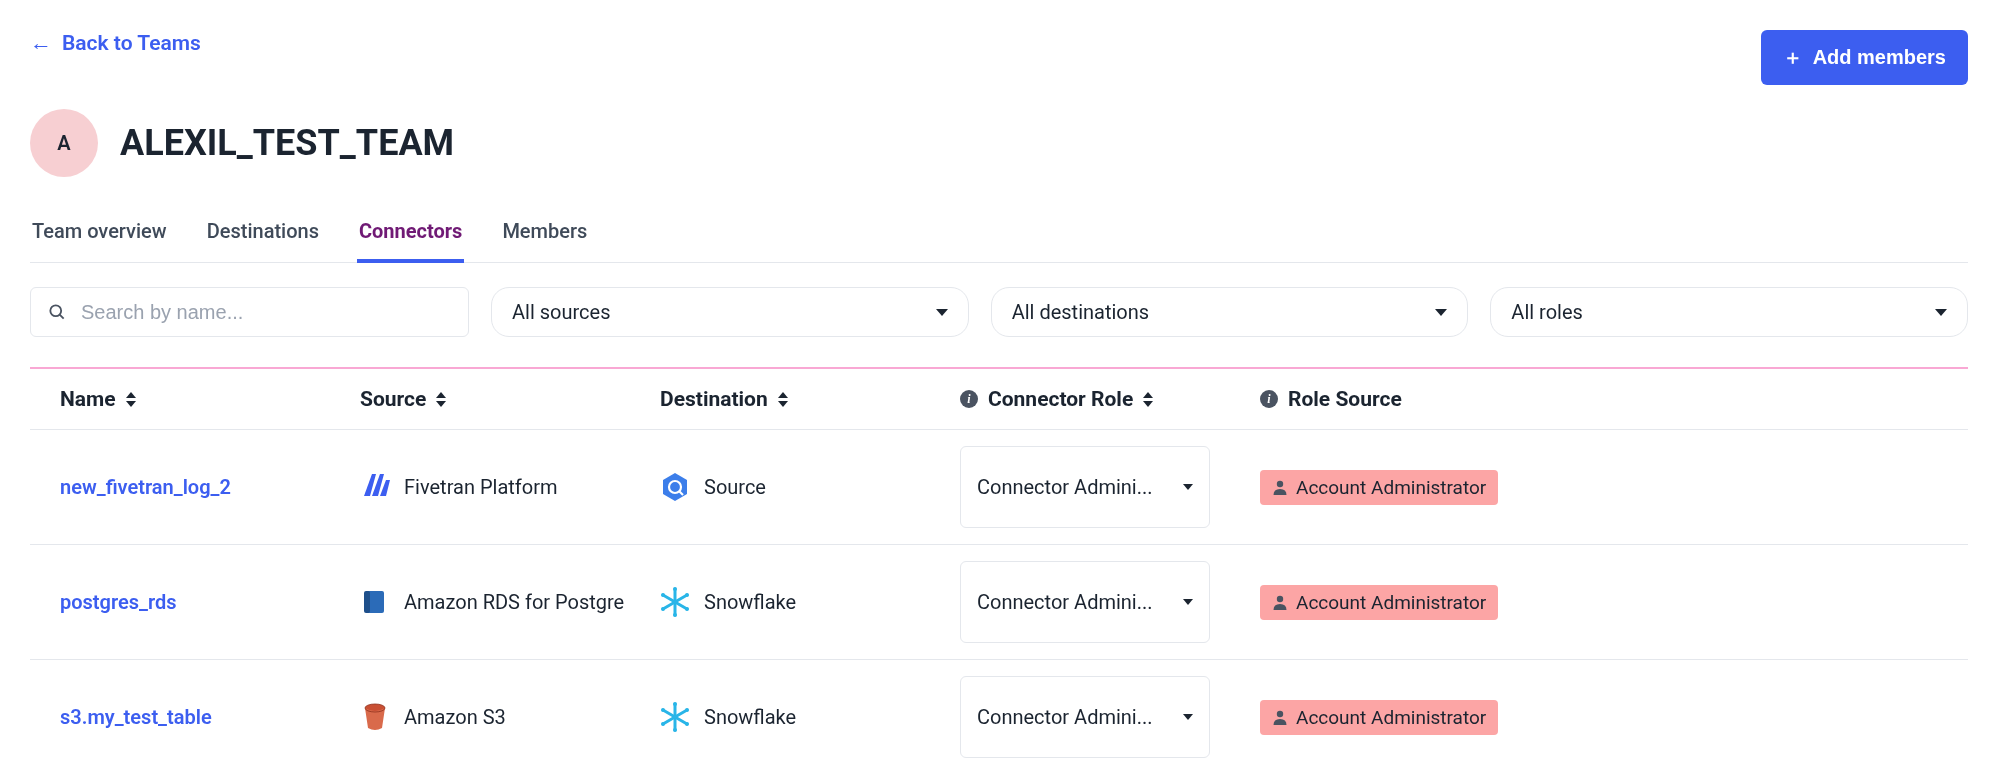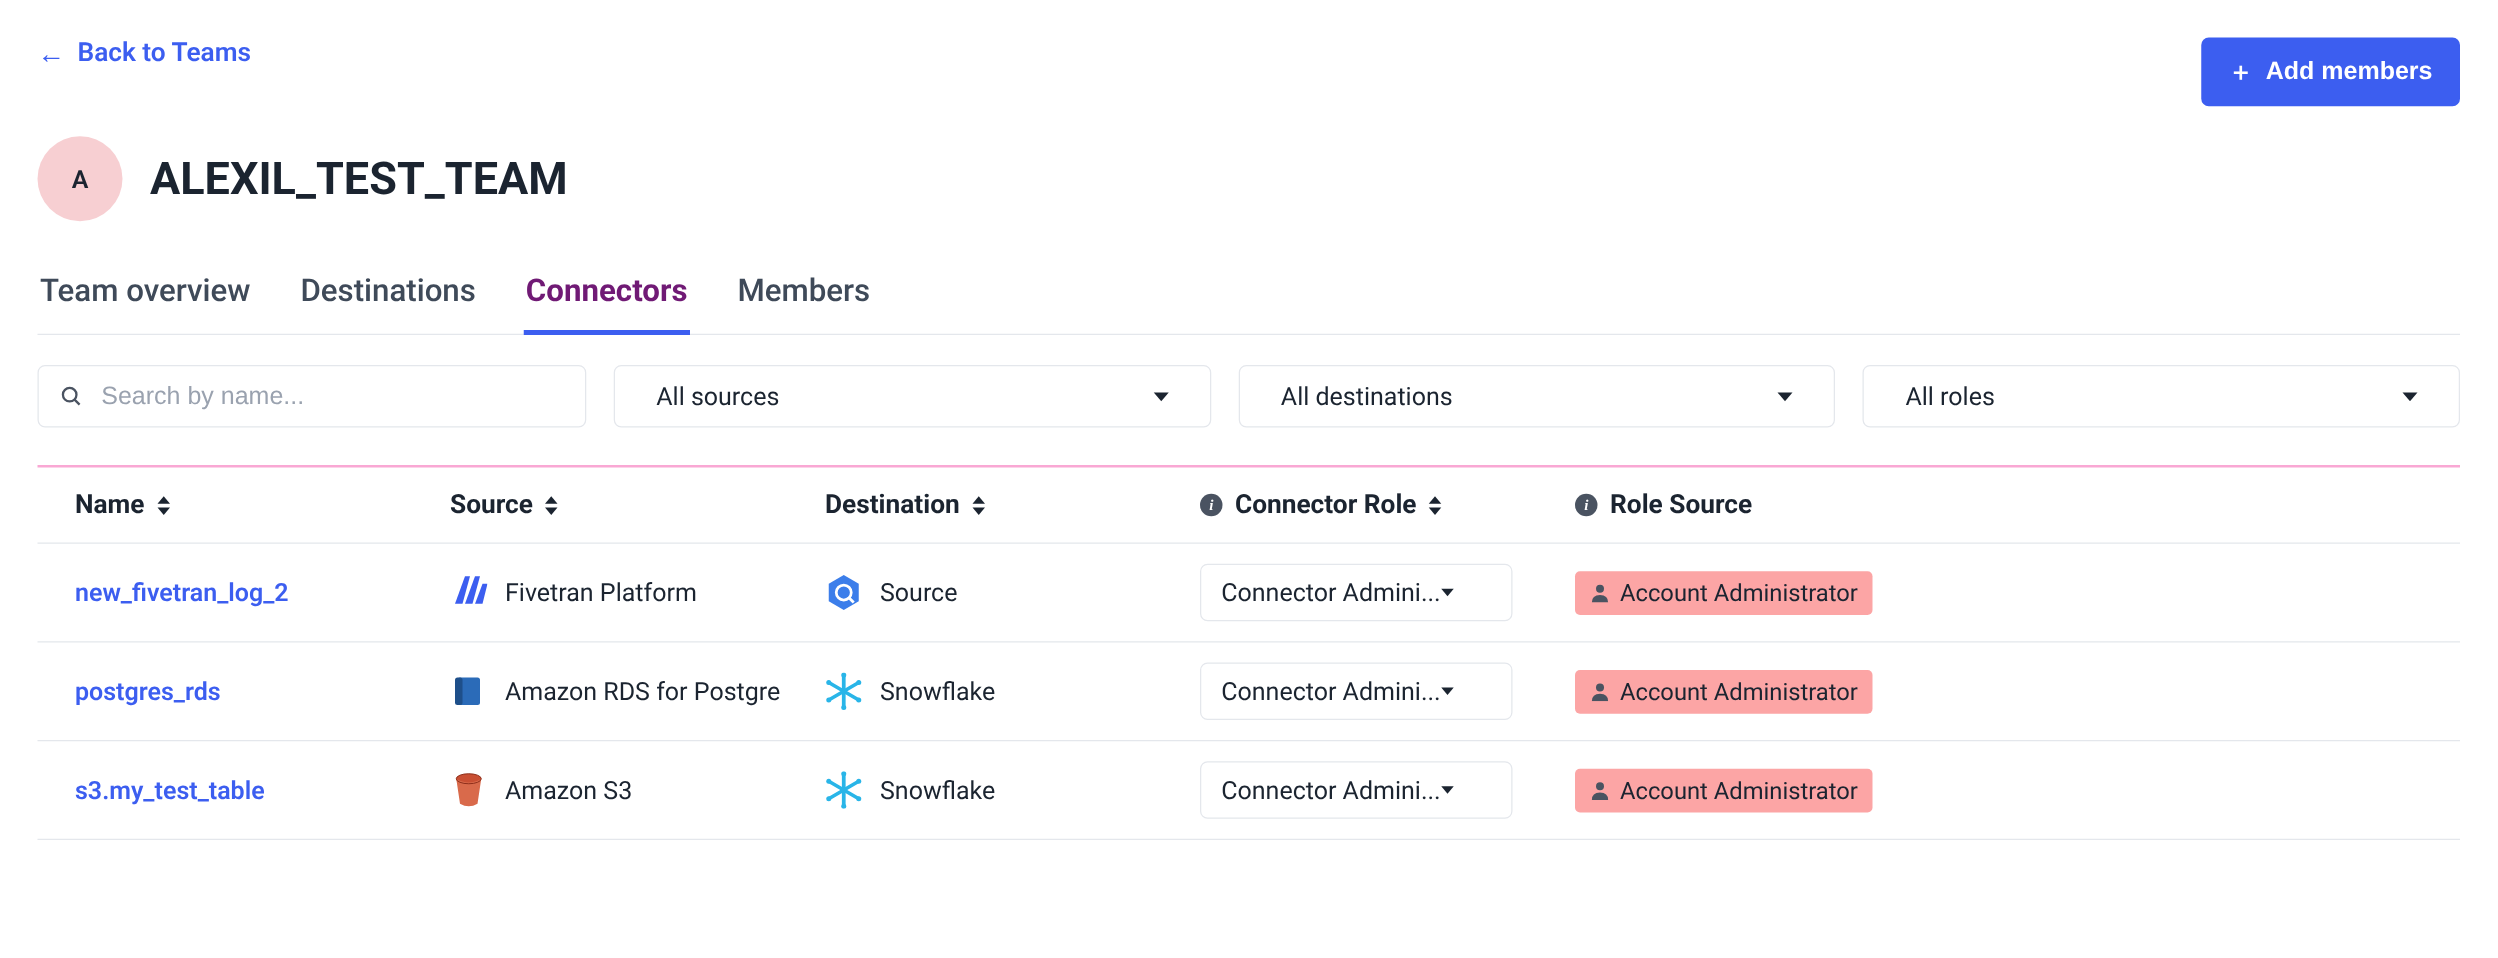--- a/index.html
+++ b/index.html
@@ -64,21 +64,21 @@
     font-weight: 700;
   }
   .tabs {
     display: flex;
     gap: 36px;
     margin-top: 42px;
     border-bottom: 1px solid #e4e7ec;
   }
   .tab {
     padding: 0 2px 16px 2px;
-    font-size: 25px;
+    font-size: 20px;
     color: #3f4a59;
     font-weight: 500;
     cursor: pointer;
     border-bottom: 4px solid transparent;
     margin-bottom: -1px;
   }
   .tab.active {
     color: #701a75;
     font-weight: 700;
     border-bottom-color: #3c5ef0;
@@ -104,22 +104,22 @@
     flex: 1;
     color: #1b2430;
   }
   .search-wrap input::placeholder { color: #9aa2af; }
   .filter-select {
     flex: 1;
     display: flex;
     align-items: center;
     justify-content: space-between;
     border: 1px solid #e4e7ec;
-    border-radius: 6px;
-    padding: 12px 33px;
+    border-radius: 18px;
+    padding: 12px 20px;
     font-size: 20px;
     color: #1b2430;
     cursor: pointer;
     background: #fff;
   }
   .caret-down {
     width: 0; height: 0;
     border-left: 6px solid transparent;
     border-right: 6px solid transparent;
     border-top: 7px solid #1b2430;
@@ -187,24 +187,24 @@
   }
   .cell.link { color: #3c5ef0; font-weight: 600; cursor: pointer; }
   .svc-icon {
     width: 30px; height: 30px;
     display: flex; align-items: center; justify-content: center;
     flex-shrink: 0;
   }
   .role-select {
     display: flex;
     align-items: center;
-    justify-content: flex-start;
+    justify-content: space-between;
     border: 1px solid #e4e7ec;
     border-radius: 6px;
-    padding: 10px 16px;
+    padding: 28px 16px;
     width: 250px;
     font-size: 20px;
     cursor: pointer;
     background: #fff;
   }
   .role-select span:first-child {
     white-space: nowrap;
     overflow: hidden;
     text-overflow: ellipsis;
     max-width: 185px;

